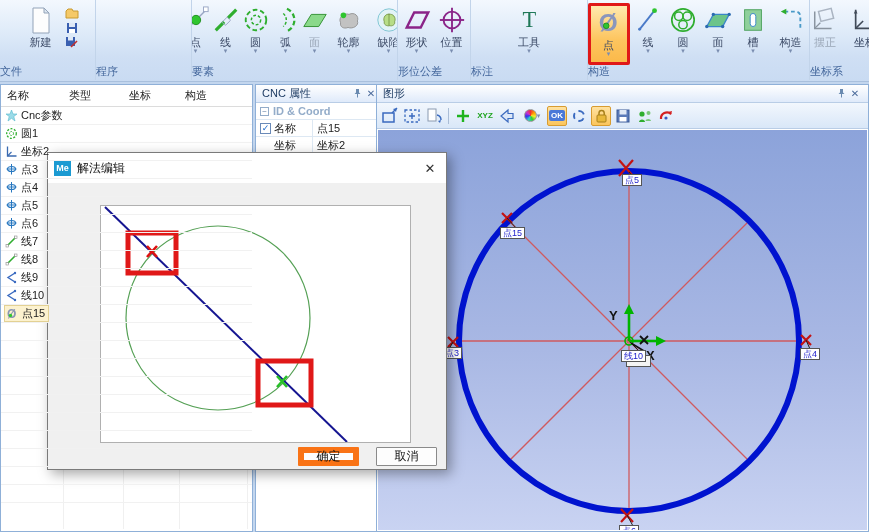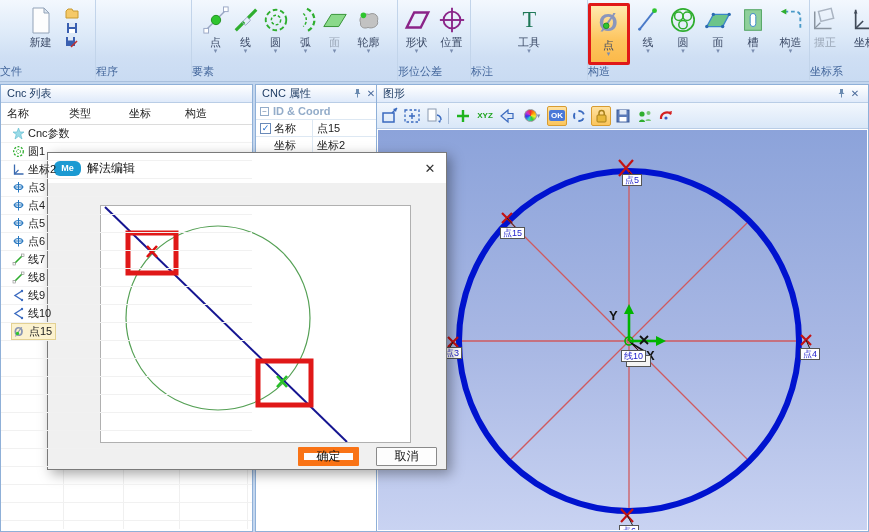--- a/index.html
+++ b/index.html
@@ -25,21 +25,21 @@
 .panel{position:absolute;top:84px;bottom:0;background:#fff;border:1px solid #8fb0d8}
 .phead{height:18px;background:linear-gradient(#ffffff,#dfeafa);border-bottom:1px solid #b9cde6;
   color:#1e3c64;padding:2px 6px;display:flex;align-items:center}
 .phead .sp{flex:1}
 .pin,.pclose{width:14px;text-align:center;color:#4a6a9a;font-size:10px;cursor:default}
 .lpanel{left:0;width:253px}
 .cols{display:flex;height:22px;border-bottom:1px solid #dcdcdc;align-items:center;color:#222;position:relative;z-index:1;background:#fff}
 .cols span{padding-left:6px;flex:none}
 .c0{width:62px}.c1{width:60px}.c2{width:56px}.c3{width:55px}
 .vlines i{position:absolute;top:126px;bottom:2px;width:1px;background:#f0f0f0}
-.lrow{height:18px;display:flex;align-items:center;border-bottom:1px solid #f1f1f1;padding-left:11px;gap:3px;color:#222;position:relative;z-index:1}
+.lrow{height:18px;display:flex;align-items:center;border-bottom:1px solid #f1f1f1;padding-left:4px;gap:3px;color:#222;position:relative;z-index:1}
 .lrow svg{flex:none}
 .selwrap{display:flex;align-items:center;gap:3px;background:#fcf2cf;outline:1px solid #e3d193;padding:0 3px 0 1px}
 
 .mpanel{left:255px;width:130px}
 .sec{display:flex;align-items:center;gap:4px;height:16px;padding-left:4px;color:#93acc9;font-weight:bold}
 .minusbox{width:9px;height:9px;border:1px solid #93acc9;font-size:8px;line-height:7px;text-align:center;color:#6a86a8;font-weight:normal}
 .prow{display:flex;height:17px;border-top:1px solid #dde8f3;align-items:center}
 .plab{width:56px;padding-left:4px;display:flex;align-items:center;gap:3px;color:#222}
 .pval{flex:1;border-left:1px solid #dde8f3;padding-left:4px;color:#222;height:100%;display:flex;align-items:center}
 .cbx{width:11px;height:11px;border:1px solid #6a8ab8;background:#fff;font-size:9px;line-height:9px;text-align:center;color:#1a66c8}
@@ -56,22 +56,22 @@
 .wheel{width:13px;height:13px;border-radius:50%;
   background:conic-gradient(#e33,#f90,#ee3,#3c3,#3cc,#33e,#c3c,#e33);border:1px solid #999}
 .gcanvas{position:absolute;left:1px;right:1px;top:45px;bottom:1px;overflow:hidden;
   background:linear-gradient(#8ca3da,#a9b8e4 55%,#c9d3f2)}
 .glab{position:absolute;background:#fff;border:1px solid #555;color:#2323cc;font-size:9px;line-height:10px;padding:0 2px;white-space:nowrap}
 .glab.shadow{color:transparent;background:#f4f4f4}
 
 .dlg{position:absolute;left:47px;top:152px;width:400px;height:318px;background:#f0f0f0;
   border:1px solid #7a7a7a;box-shadow:4px 4px 12px rgba(0,0,0,.35)}
 .dtitle{height:30px;background:#fff;display:flex;align-items:center;padding:0 6px;gap:6px;font-size:12px;color:#111}
-.me{width:27px;height:15px;background:#1b9ad2;color:#fff;font-size:9px;font-weight:bold;
-  display:flex;align-items:center;justify-content:center;border-radius:6px}
+.me{width:17px;height:15px;background:#1b9ad2;color:#fff;font-size:9px;font-weight:bold;
+  display:flex;align-items:center;justify-content:center;border-radius:0}
 .dclose{margin-left:auto;width:20px;height:20px;display:flex;align-items:center;justify-content:center;font-size:13px;color:#333}
 .dcanvas{position:absolute;left:52px;top:52px;width:311px;height:238px;background:#fff;border:1px solid #b0b0b0}
 .dbtn{position:absolute;top:294px;width:61px;height:19px;background:#fdfdfd;border:1px solid #8a8a8a;
   font-size:12px;display:flex;align-items:center;justify-content:center;color:#111;border-radius:1px}
 .dbtn.ok{left:250px;border:6px solid #f97316}
 .dbtn.cancel{left:328px}
 </style>
 </head>
 <body>
 
@@ -177,20 +177,31 @@
           <div class="rbtn" style="width:40px">
             <span class="ric">
                 <svg width="28" height="28" viewBox="0 0 30 30">
                   <path d="M6 18c-3-6 4-11 9-9 6-3 11 2 9 7 2 5-5 9-10 7-5 2-9-1-8-5z" fill="#c2c2c2" stroke="#939393"></path>
                   <circle cx="9" cy="10" r="3" fill="#2fc52f"></circle>
                 </svg>
               </span>
             <span class="rlb">轮廓</span>
               <span class="caret">▾</span>
           </div>
+          <div class="rbtn" style="width:40px">
+            <span class="ric">
+                <svg width="28" height="28" viewBox="0 0 30 30">
+                  <circle cx="15" cy="15" r="12" fill="#e2f3f7" stroke="#7cc3d2"></circle>
+                  <path d="M10 17c-2-5 2-9 5-8 4-1 8 3 6 8 1 3-3 5-5 4-3 1-7-1-6-4z" fill="#b7dd86" stroke="#7a9a4a"></path>
+                  <line x1="15" y1="8" x2="15" y2="21" stroke="#7a9a4a"></line>
+                </svg>
+              </span>
+            <span class="rlb">缺陷</span>
+              <span class="caret">▾</span>
+          </div>
         </div>
         <div class="glabel">要素</div>
       </div>
 
       <div class="rgroup" style="width:73px">
         <div class="gbody">
           <div class="rbtn" style="width:35px">
             <span class="ric">
                 <svg width="28" height="28" viewBox="0 0 30 30">
                   <polygon points="4,23 12,7 27,7 19,23" fill="none" stroke="#8a2488" stroke-width="2.6"></polygon>
@@ -324,23 +335,20 @@
             <span class="rlb">坐标</span>
           </div>
         </div>
         <div class="glabel">坐标系</div>
       </div>
 
     </div>
   </div>
 
   <div class="panel lpanel">
-    <div class="phead">
-      <span>Cnc 列表</span>
-    </div>
     <div class="cols">
       <span class="c0">名称</span>
       <span class="c1">类型</span>
       <span class="c2">坐标</span>
       <span class="c3">构造</span>
     </div>
     <div class="vlines">
         <i style="left:62px"></i>
         <i style="left:122px"></i>
         <i style="left:178px"></i>

